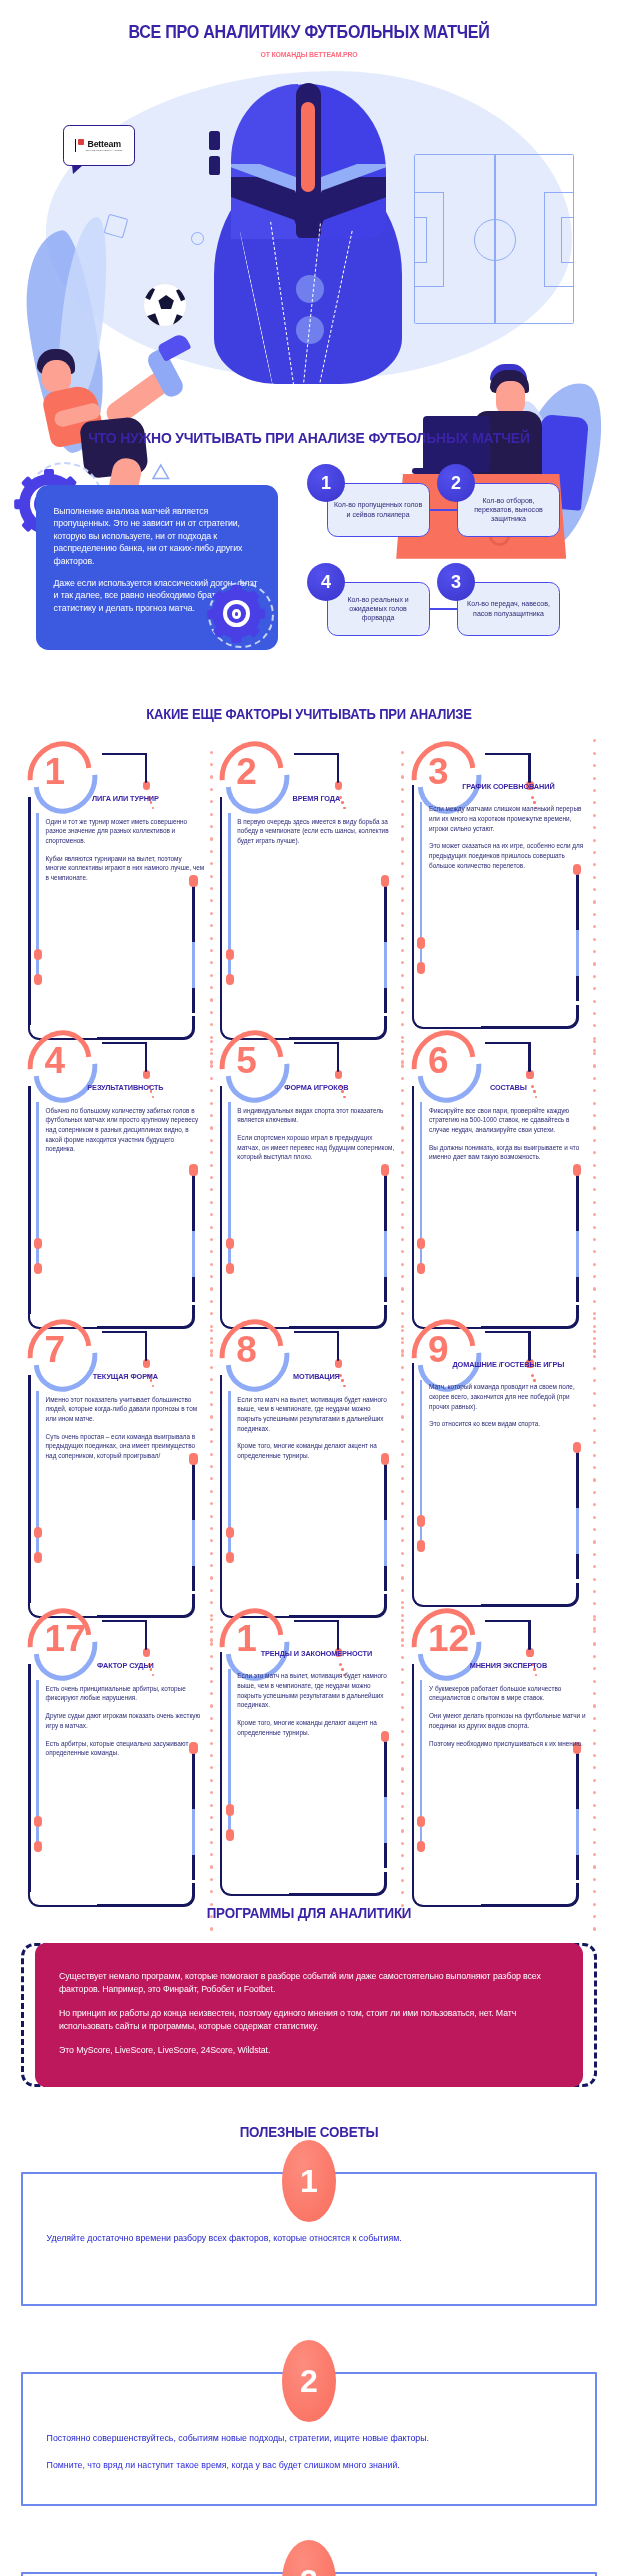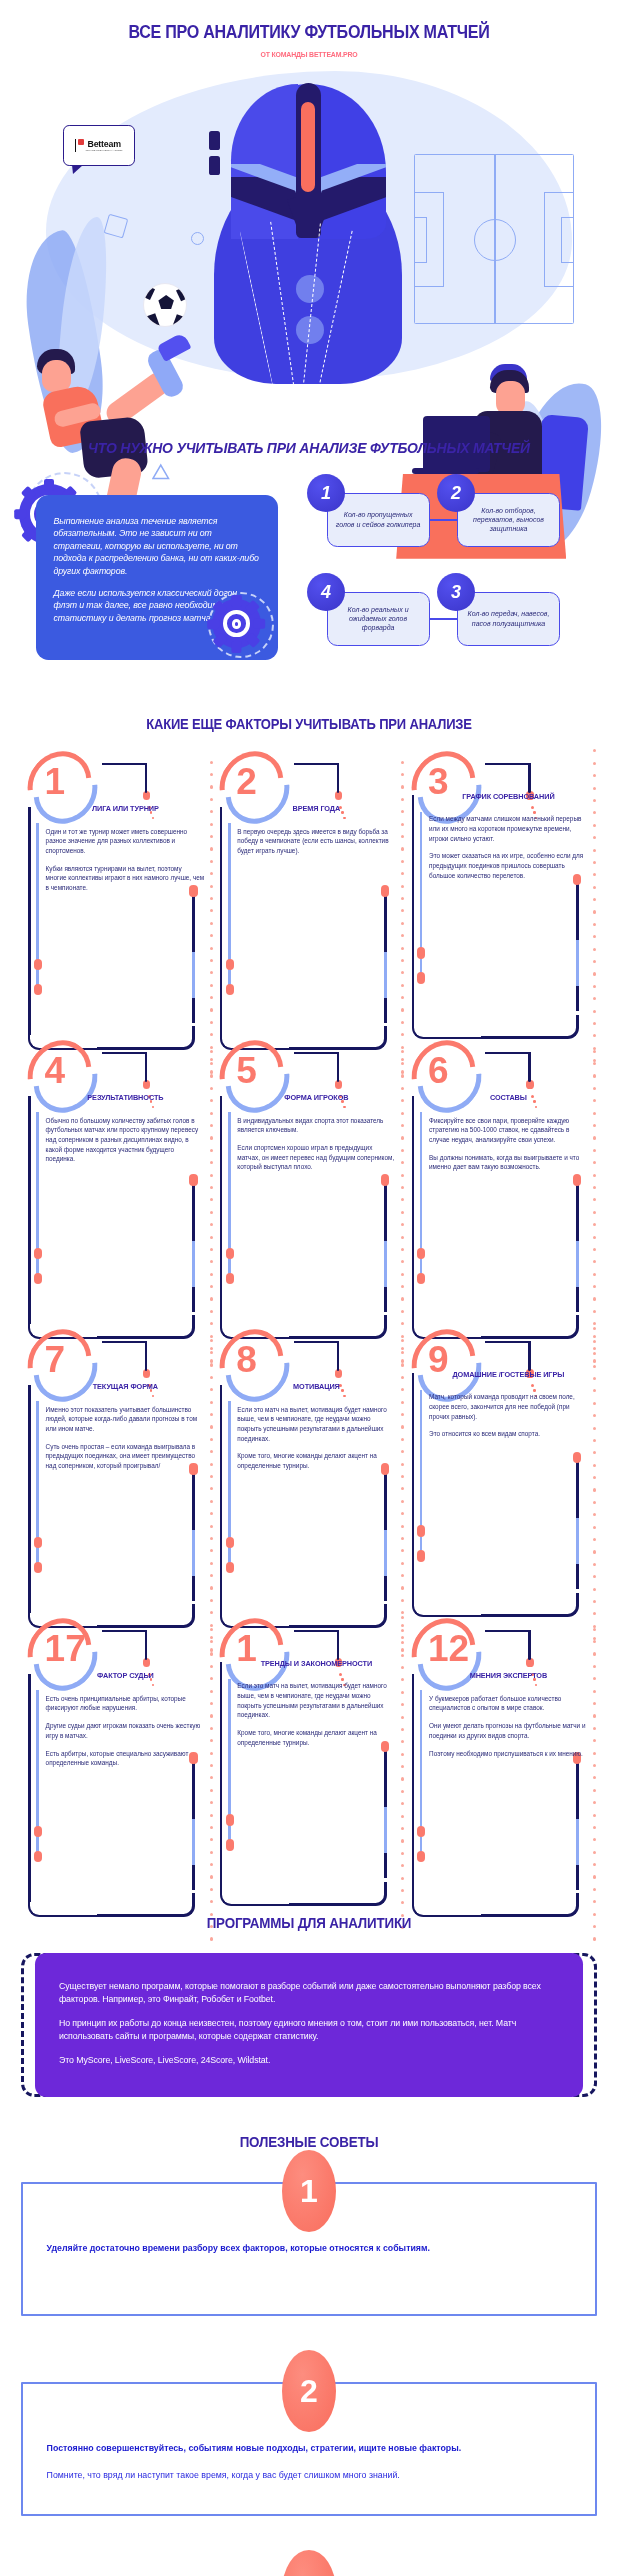--- a/index.html
+++ b/index.html
@@ -188,21 +188,21 @@
     transform:rotate(16deg);}
   .w-hand{position:absolute;right:96px;top:124px;width:20.6px;height:16.5px;background:#fda292;border-radius:7.2px;}
 
   .float-sq{position:absolute;border:1.5px solid var(--lblue);}
   .fs1{left:106px;top:155px;width:19.6px;height:19.6px;transform:rotate(16deg);border-radius:2.1px;}
   .fc1{position:absolute;left:191px;top:171px;width:13.4px;height:13.4px;border:1.5px solid var(--lblue);border-radius:50%;}
   .tri{position:absolute;left:152px;top:402px;width:17.5px;height:17.5px;}
   .tri svg{width:100%;height:100%;}
 
   
-  .sec2{position:relative;margin-top:23px;font-style:italic;}
+  .sec2{position:relative;margin-top:13px;}
   .sec2 .sec-title{font-size:15px;}
   .sec2-body{position:relative;margin-top:14.4px;height:216px;}
   .gear{position:absolute;width:61px;height:61px;}
   .gear .ring{position:absolute;inset:11.3px;border:4.6px solid #fff;border-radius:50%;}
   .gear .core{position:absolute;inset:19.6px;border:3.6px solid #fff;border-radius:50%;}
   .gear .disc{position:absolute;inset:0;background:#4a3fe5;border-radius:50%;}
   .gear .tooth{position:absolute;left:50%;top:-4.6px;width:10.3px;height:12.4px;background:#4a3fe5;
     border-radius:2.1px;margin-left:-5.2px;transform-origin:5.2px 35px;}
   .gear-dash{position:absolute;width:77px;height:77px;border:2.1px dashed #c6d2f8;border-radius:50%;}
   .gear-a{left:18.5px;top:13.4px;}
@@ -298,41 +298,41 @@
 
   
   .sec4{margin-top:9.3px;position:relative;}
   .sec4 .sec-title{font-size:14.4px;}
   .prog-wrap{position:relative;margin:21.6px 20.6px 0;}
   .prog-frame{
     position:absolute;left:0;top:0;right:0;bottom:0;
     border:3.1px dashed #16165e;border-radius:13.4px;
   }
   .prog-inner{
-    position:relative;margin:13.4px 14.4px;background:#6d28d9;border-radius:11.3px;color:#fff;
+    position:relative;margin:13.4px 14.4px;background:#be185d;border-radius:11.3px;color:#fff;
     padding:27px 24px 30px;font-size:8.8px;line-height:1.48;letter-spacing:-0.1px;
   }
   .prog-inner p+p{margin-top:11.3px;}
 
   
   .sec5{margin-top:37px;}
   .sec5 .sec-title{font-size:14.4px;}
   .tip{position:relative;margin:0 20.6px;padding-top:32px;}
   .tip+.tip{margin-top:34px;}
   .tip .oval{
     position:absolute;left:50%;margin-left:-27px;top:0;width:54px;height:82px;
     background:radial-gradient(ellipse at 38% 30%,#fd8d7f,#f96d5d);border-radius:27px/41px;
     display:flex;align-items:center;justify-content:center;color:#fff;font-size:32px;font-weight:bold;z-index:3;
   }
   .tip .tbox{
     position:relative;border:2.1px solid #6d88ef;background:#fff;border-radius:1px;
     min-height:134px;padding:58px 24px 20.6px;font-size:8.8px;line-height:1.48;color:#2a2adf;
   }
   .tip .tbox p+p{margin-top:13.4px;}
-  .tip .tbox p:first-child{font-weight:bold;color:#1b1bcf;}
+  .tip .tbox p:first-child{font-weight:normal;color:#1b1bcf;}
   .tip.t3 .tbox{min-height:149px;}
 </style>
 </head>
 <body>
 
 <div class="page">
 
   <section class="hero">
     <h1>ВСЕ ПРО АНАЛИТИКУ ФУТБОЛЬНЫХ МАТЧЕЙ</h1>
     <div class="sub">ОТ КОМАНДЫ BETTEAM.PRO</div>
@@ -440,21 +440,21 @@
         <span class="tooth" style="transform:rotate(135deg)"></span>
         <span class="tooth" style="transform:rotate(180deg)"></span>
         <span class="tooth" style="transform:rotate(225deg)"></span>
         <span class="tooth" style="transform:rotate(270deg)"></span>
         <span class="tooth" style="transform:rotate(315deg)"></span>
         <div class="ring"></div>
           <div class="core"></div>
       </div>
 
       <div class="bigbox">
-        <p>Выполнение анализа течение является обязательным. Это не зависит ни от стратегии, которую вы используете, ни от подхода к распределению банка, ни от каких-либо других факторов.</p>
+        <p>Выполнение анализа матчей является пропущенных. Это не зависит ни от стратегии, которую вы используете, ни от подхода к распределению банка, ни от каких-либо других факторов.</p>
         <p>Даже если используется классический догон, флэт и так далее, все равно необходимо брать статистику и делать прогноз матча.</p>
       </div>
 
       <div class="gear-dash gear-dash-b"></div>
       <div class="gear gear-b">
         <div class="disc"></div>
         <span class="tooth" style="transform:rotate(0deg)"></span>
         <span class="tooth" style="transform:rotate(45deg)"></span>
         <span class="tooth" style="transform:rotate(90deg)"></span>
         <span class="tooth" style="transform:rotate(135deg)"></span>

